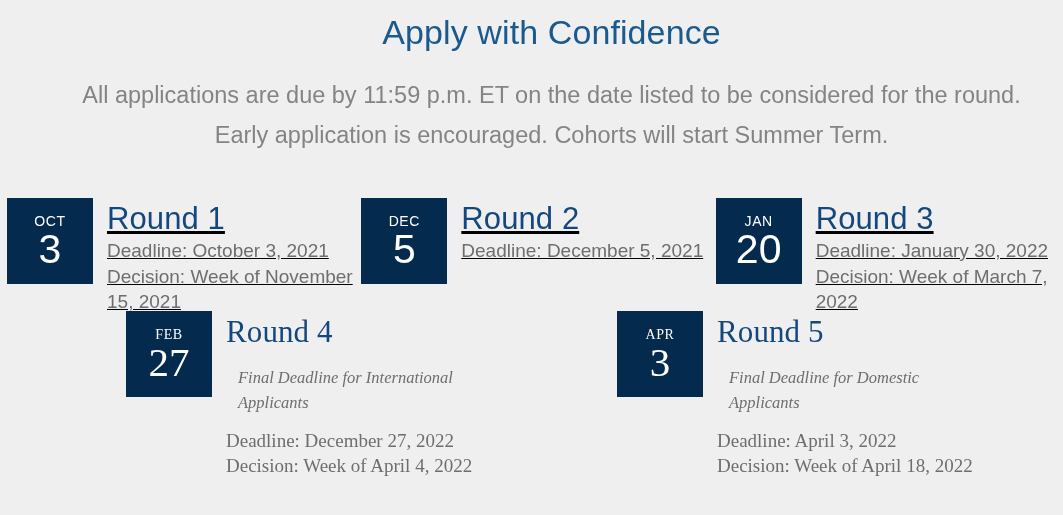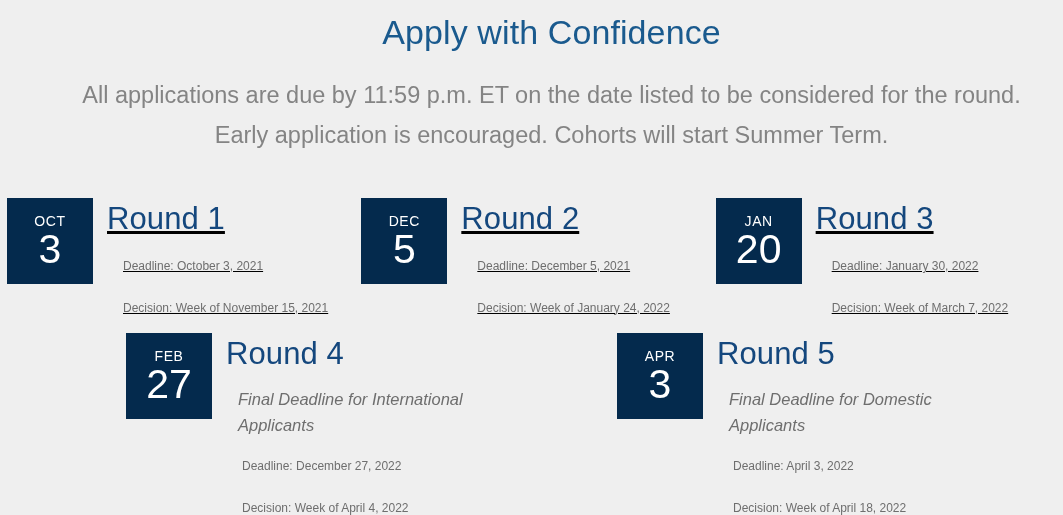--- a/index.html
+++ b/index.html
@@ -58,20 +58,21 @@
   }
   .card {
     display: flex;
     align-items: flex-start;
   }
   .row-1 .card {
     width: 367px;
   }
   .row-2 .card {
     width: 491px;
+    font-family: Liberation Serif, serif;
   }
   .date-badge {
     width: 86px;
     height: 86px;
     min-width: 86px;
     background: #042a4d;
     color: #ffffff;
     display: flex;
     flex-direction: column;
     align-items: center;
@@ -111,23 +112,23 @@
   .round-note {
     color: #6e6e6e;
     font-size: 16.5px;
     line-height: 25.5px;
     font-style: italic;
     margin: 12px;
     padding-top: 2px;
   }
   .round-line {
     color: #6e6e6e;
-    font-size: 12px;
+    font-size: 19px;
     line-height: 25.5px;
-    margin: 16px;
+    margin: 0;
   }
 </style>
 </head>
 <body>
 
 <div class="page">
 
   <h1 class="page-title">Apply with Confidence</h1>
 
   <p class="intro">
@@ -153,21 +154,20 @@
       </div>
 
       <div class="card">
         <div class="date-badge">
           <span class="date-month">DEC</span>
           <span class="date-day">5</span>
         </div>
         <div class="card-body">
           <h2 class="round-title">Round 2</h2>
           <p class="round-line">Deadline: December 5, 2021</p>
-          <p class="round-line">Decision: Week of January 24, 2022</p>
         </div>
       </div>
 
       <div class="card">
         <div class="date-badge">
           <span class="date-month">JAN</span>
           <span class="date-day">20</span>
         </div>
         <div class="card-body">
           <h2 class="round-title">Round 3</h2>

